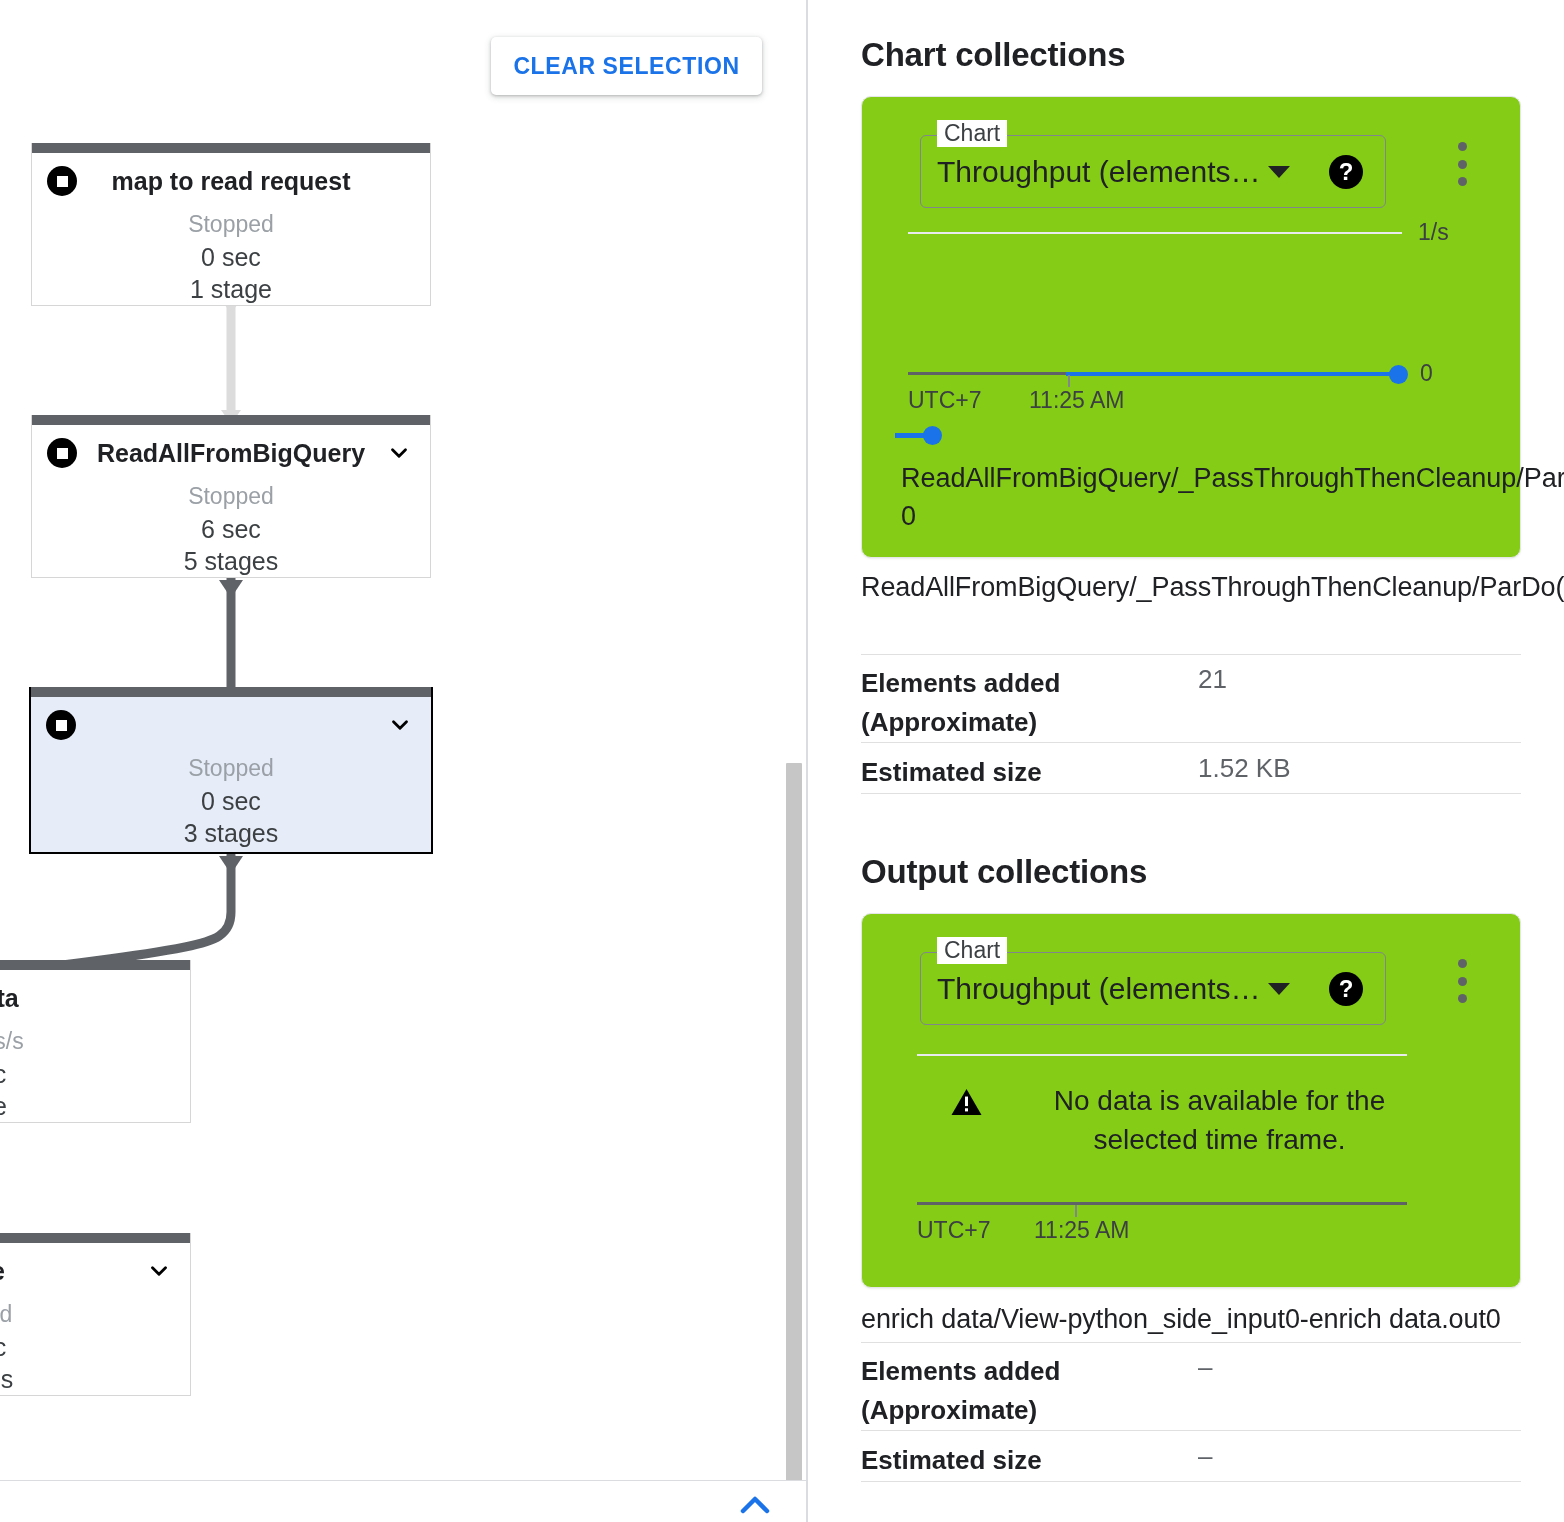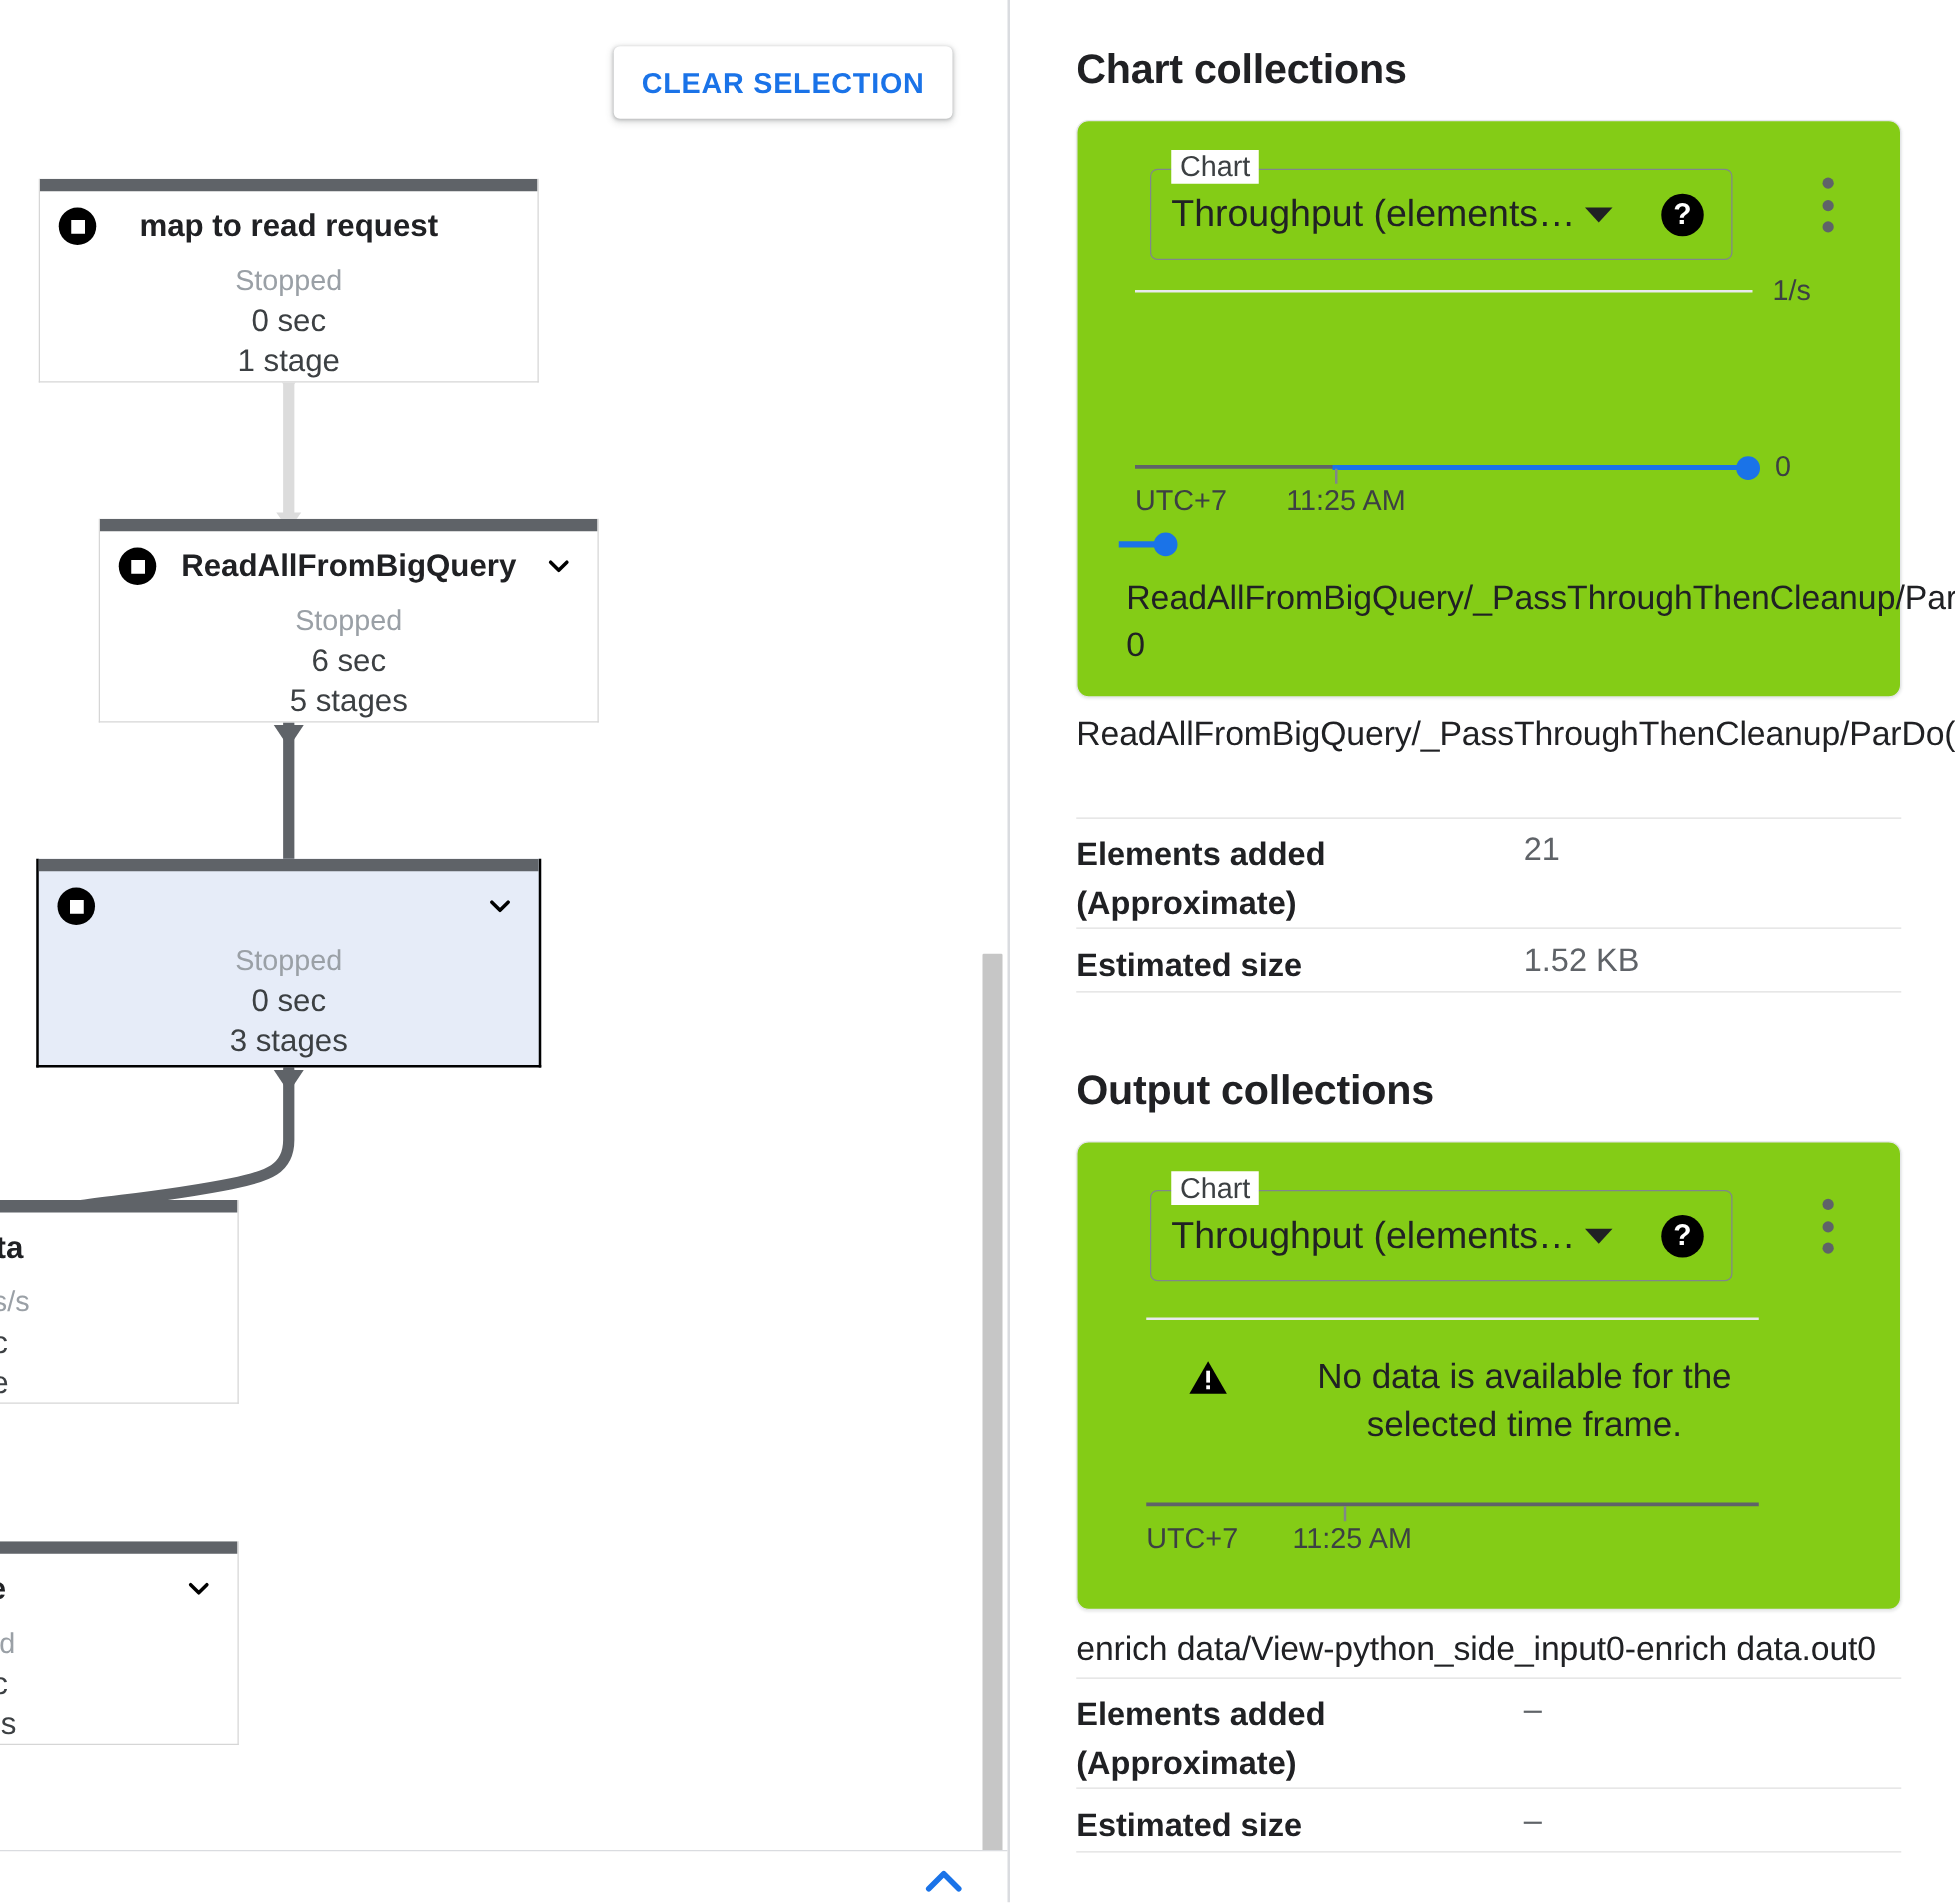--- a/index.html
+++ b/index.html
@@ -193,21 +193,21 @@
   .collection-name {
     position: absolute; font-size: 27px; color: #202124;
     line-height: 1.45; letter-spacing: -.1px;
   }
   .kv-divider { position: absolute; height: 1px; background: #e0e0e0; }
   .kv-key {
     position: absolute; font-size: 26px; font-weight: 700; color: #202124;
     line-height: 1.5;
   }
   .kv-val {
-    position: absolute; font-size: 26px; color: #5f6368; margin-left: 21px;
+    position: absolute; font-size: 26px; color: #5f6368;
   }
 </style>
 </head>
 <body>
 
 <div id="root">
 
   <div id="graph-panel">
 
     <button class="clear-selection-btn">CLEAR SELECTION</button>
@@ -229,21 +229,21 @@
       <div class="bar"></div>
       <div class="node-head">
         <span class="node-icon"></span>
         <span class="node-title">map to read request</span>
       </div>
       <div class="node-sub">Stopped</div>
       <div class="node-line">0 sec</div>
       <div class="node-line">1 stage</div>
     </div>
 
-    <div class="node" style="left:31px; top:415px; width:400px; height:163px;margin-left:48px;">
+    <div class="node" style="left:31px; top:415px; width:400px; height:163px;">
       <div class="bar"></div>
       <div class="node-head">
         <span class="node-icon"></span>
         <span class="node-title">ReadAllFromBigQuery</span>
         <span class="node-chevron">
           <svg viewBox="0 0 24 24">
               <path d="M6 9l6 6 6-6" stroke="#000" stroke-width="2.6" fill="none" stroke-linecap="round" stroke-linejoin="round"></path>
             </svg>
         </span>
       </div>

